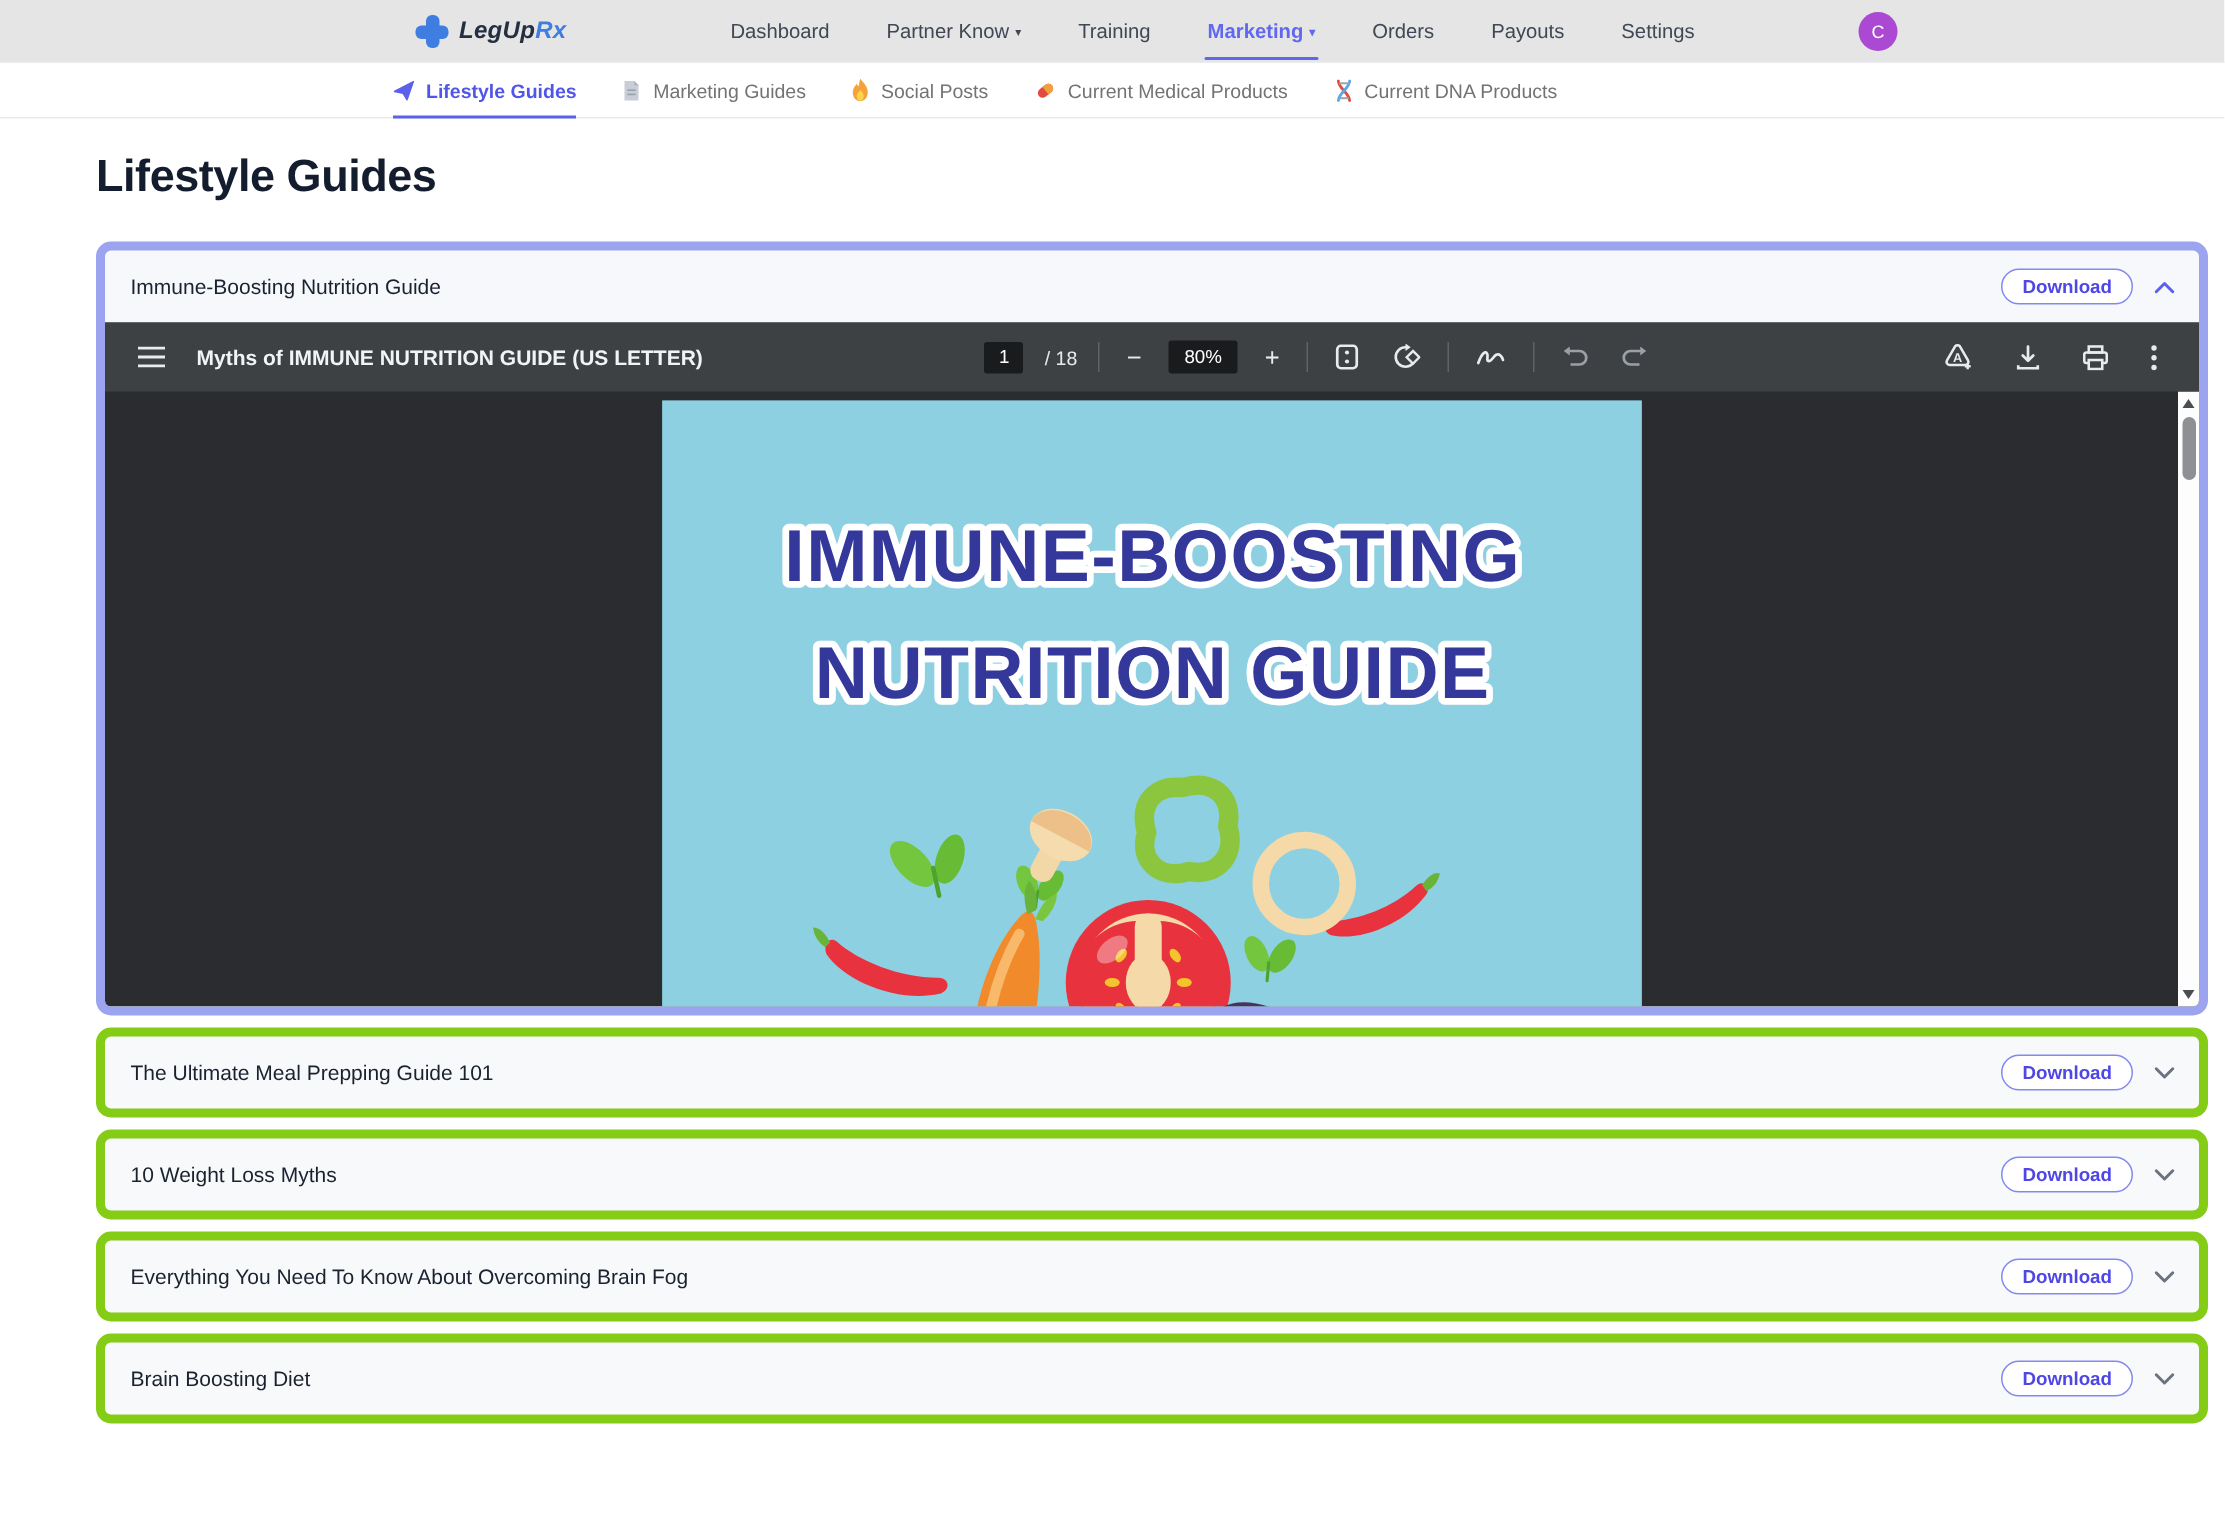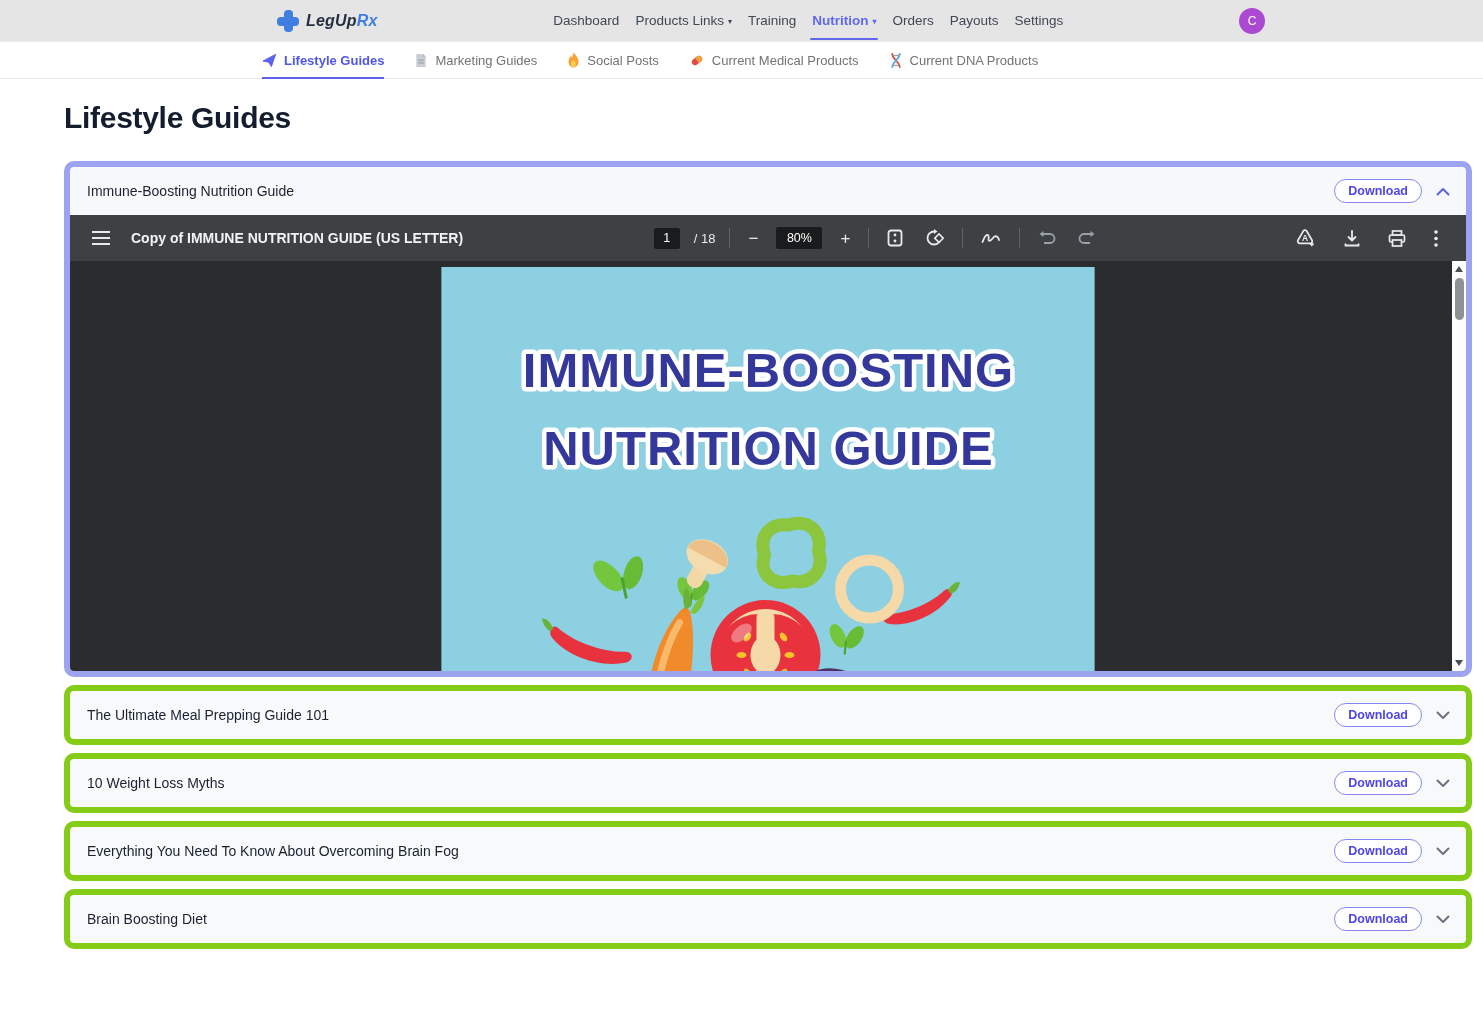--- a/index.html
+++ b/index.html
@@ -8,21 +8,21 @@
   
   .header { height:42px; background:#e5e5e5; border-bottom:1px solid #e9ebef; display:flex; align-items:center; padding:0 218px 0 277px; }
   .header-inner { display:flex; align-items:center; justify-content:space-between; width:100%; }
   .logo { display:flex; align-items:center; gap:7px; cursor:pointer; }
   .logo-mark { width:22px; height:22px; position:relative; }
   .logo-mark:before, .logo-mark:after { content:""; position:absolute; background:#3f7de0; border-radius:4px; }
   .logo-mark:before { left:7px; top:0; width:9px; height:22px; }
   .logo-mark:after { left:0; top:7px; width:22px; height:9px; }
   .brand { font-size:16px; font-weight:bold; font-style:italic; color:#243041; letter-spacing:.2px; }
   .brand .accent { color:#3f7de0; }
-  .nav { display:flex; align-items:center; gap:12px; }
+  .nav { display:flex; align-items:center; gap:34px; }
   .nav-item { font-size:13.5px; color:#3f4854; cursor:pointer; display:flex; align-items:center; gap:4px; padding:11px 2px; position:relative; white-space:nowrap; }
   .nav-item .caret { font-size:8px; color:inherit; transform:translateY(1px); }
   .nav-item.active { color:#6168ee; font-weight:bold; }
   .nav-item.active:after { content:""; position:absolute; left:0; right:0; bottom:-1px; height:2px; background:#6168ee; border-radius:2px; }
   .avatar { width:26px; height:26px; border-radius:50%; background:#ab49d3; color:#fff; font-size:12px; display:flex; align-items:center; justify-content:center; cursor:pointer; }
 
   
   .tabbar { height:37px; background:#fff; border-bottom:1px solid #e9ebef; display:flex; align-items:stretch; padding-left:262px; }
   .tabs { display:flex; gap:30px; }
   .tab { display:flex; align-items:center; gap:7px; font-size:13px; color:#737373; cursor:pointer; position:relative; white-space:nowrap; }
@@ -76,28 +76,28 @@
   <div class="header-inner">
     <div class="logo">
       <span class="logo-mark"></span>
       <span class="brand"><span>LegUp</span><span class="accent">Rx</span></span>
     </div>
     <nav class="nav">
       <span class="nav-item">
           <span>Dashboard</span>
         </span>
       <span class="nav-item">
-          <span>Products Links</span>
+          <span>Partner Know</span>
           <span class="caret">▾</span>
         </span>
       <span class="nav-item">
           <span>Training</span>
         </span>
       <span class="nav-item active">
-          <span>Nutrition</span>
+          <span>Marketing</span>
           <span class="caret">▾</span>
         </span>
       <span class="nav-item">
           <span>Orders</span>
         </span>
       <span class="nav-item">
           <span>Payouts</span>
         </span>
       <span class="nav-item">
           <span>Settings</span>
@@ -170,21 +170,21 @@
 
       <div class="vtoolbar">
         <div class="vt-left">
           <button class="tool-btn">
             <svg width="18" height="14" viewBox="0 0 18 14">
                 <rect y="0" width="18" height="2" fill="#e8eaed"></rect>
                 <rect y="6" width="18" height="2" fill="#e8eaed"></rect>
                 <rect y="12" width="18" height="2" fill="#e8eaed"></rect>
               </svg>
           </button>
-          <span class="doc-title">Copy of IMMUNE NUTRITION GUIDE (US LETTER)</span>
+          <span class="doc-title">Myths of IMMUNE NUTRITION GUIDE (US LETTER)</span>
         </div>
         <div class="vt-center">
           <input class="pg-box" value="1" style="">
           <span class="pg-total">/ 18</span>
           <span class="vsep"></span>
           <button class="tool-btn sign">−</button>
           <span class="zoom-box">80%</span>
           <button class="tool-btn sign">+</button>
           <span class="vsep"></span>
           <button class="tool-btn">

